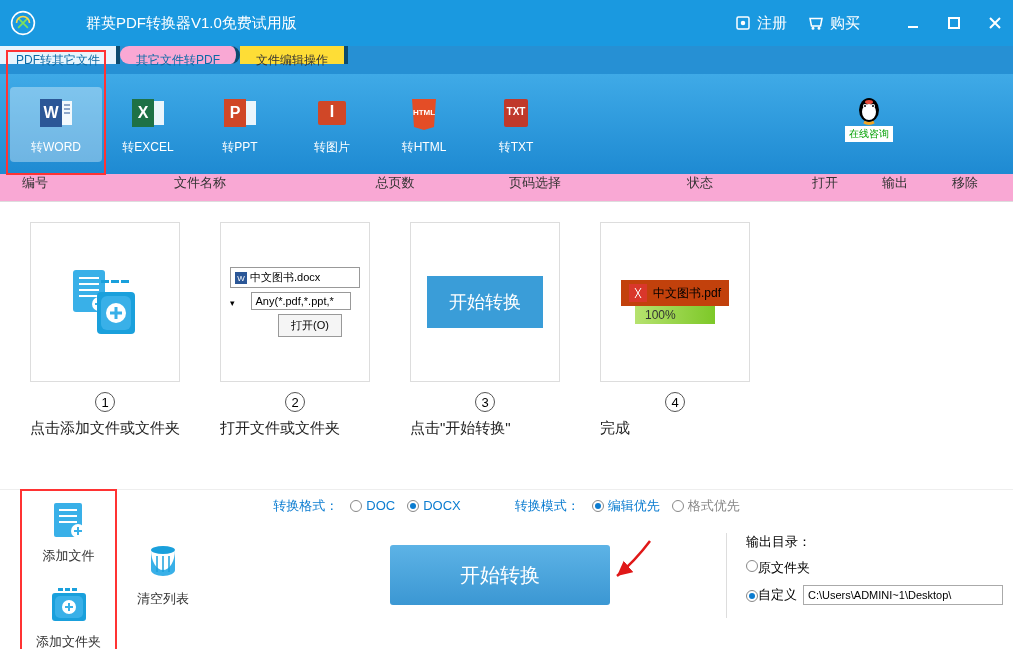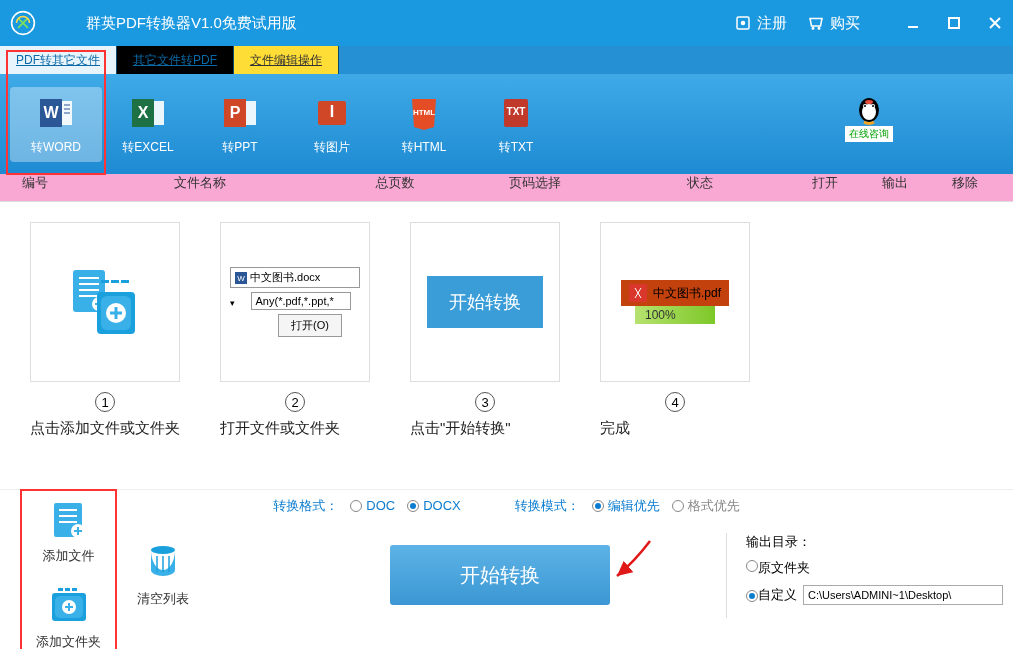--- a/index.html
+++ b/index.html
@@ -7,24 +7,24 @@
 
 .titlebar { height: 46px; background: linear-gradient(to right, #1a99e0, #1a99e0); display: flex; align-items: center; padding: 0 10px; color: #fff; }
 .titlebar .logo { width: 26px; height: 26px; margin-right: 10px; }
 .titlebar .title { font-size: 15px; font-weight: normal; flex: 1; margin-left: 40px; }
 .titlebar .actions { display: flex; align-items: center; gap: 20px; }
 .titlebar .action { display: flex; align-items: center; gap: 5px; font-size: 15px; cursor: pointer; }
 .titlebar .winbtns { display: flex; gap: 25px; margin-left: 25px; }
 .titlebar .winbtn { width: 16px; height: 16px; cursor: pointer; display: flex; align-items: center; justify-content: center; }
 
 .tabs { height: 28px; background: #2690d4; display: flex; }
-.tab { padding: 0 16px; height: 28px; line-height: 28px; font-size: 12px; cursor: pointer; color: #fff; background: #1b7dc4; border-right: 1px solid #0c4a6e; text-decoration: underline; }
+.tab { padding: 0 16px; height: 18px; line-height: 28px; font-size: 12px; cursor: pointer; color: #fff; background: #1b7dc4; border-right: 4px solid #0c4a6e; }
 .tab.active { background: #e8f4fc; color: #0b6aa6; }
 .tab.yellow { background: #fedd36; color: #333; }
-.tab.blue { background: #000000; color: #0b6aa6; }
+.tab.blue { background: #f9a8d4; color: #0b6aa6; border-radius: 13px; }
 
 .toolbar { height: 100px; background: linear-gradient(to bottom, #3faae7, #1e8ad2); display: flex; align-items: center; padding: 0 10px; position: relative; }
 .toolitem { width: 92px; text-align: center; color: #fff; cursor: pointer; padding: 6px 0; }
 .toolitem.active { background: rgba(255,255,255,0.35); border-radius: 4px; }
 .toolitem .ticon { width: 40px; height: 40px; margin: 0 auto 6px; }
 .toolitem .tlabel { font-size: 12px; }
 .qq-support { position: absolute; right: 120px; top: 18px; width: 48px; text-align: center; }
 .qq-support .qqicon { width: 34px; height: 34px; margin: 0 auto; }
 .qq-support .qqlabel { font-size: 10px; color: #00a000; background: #fff; padding: 1px; }
 

